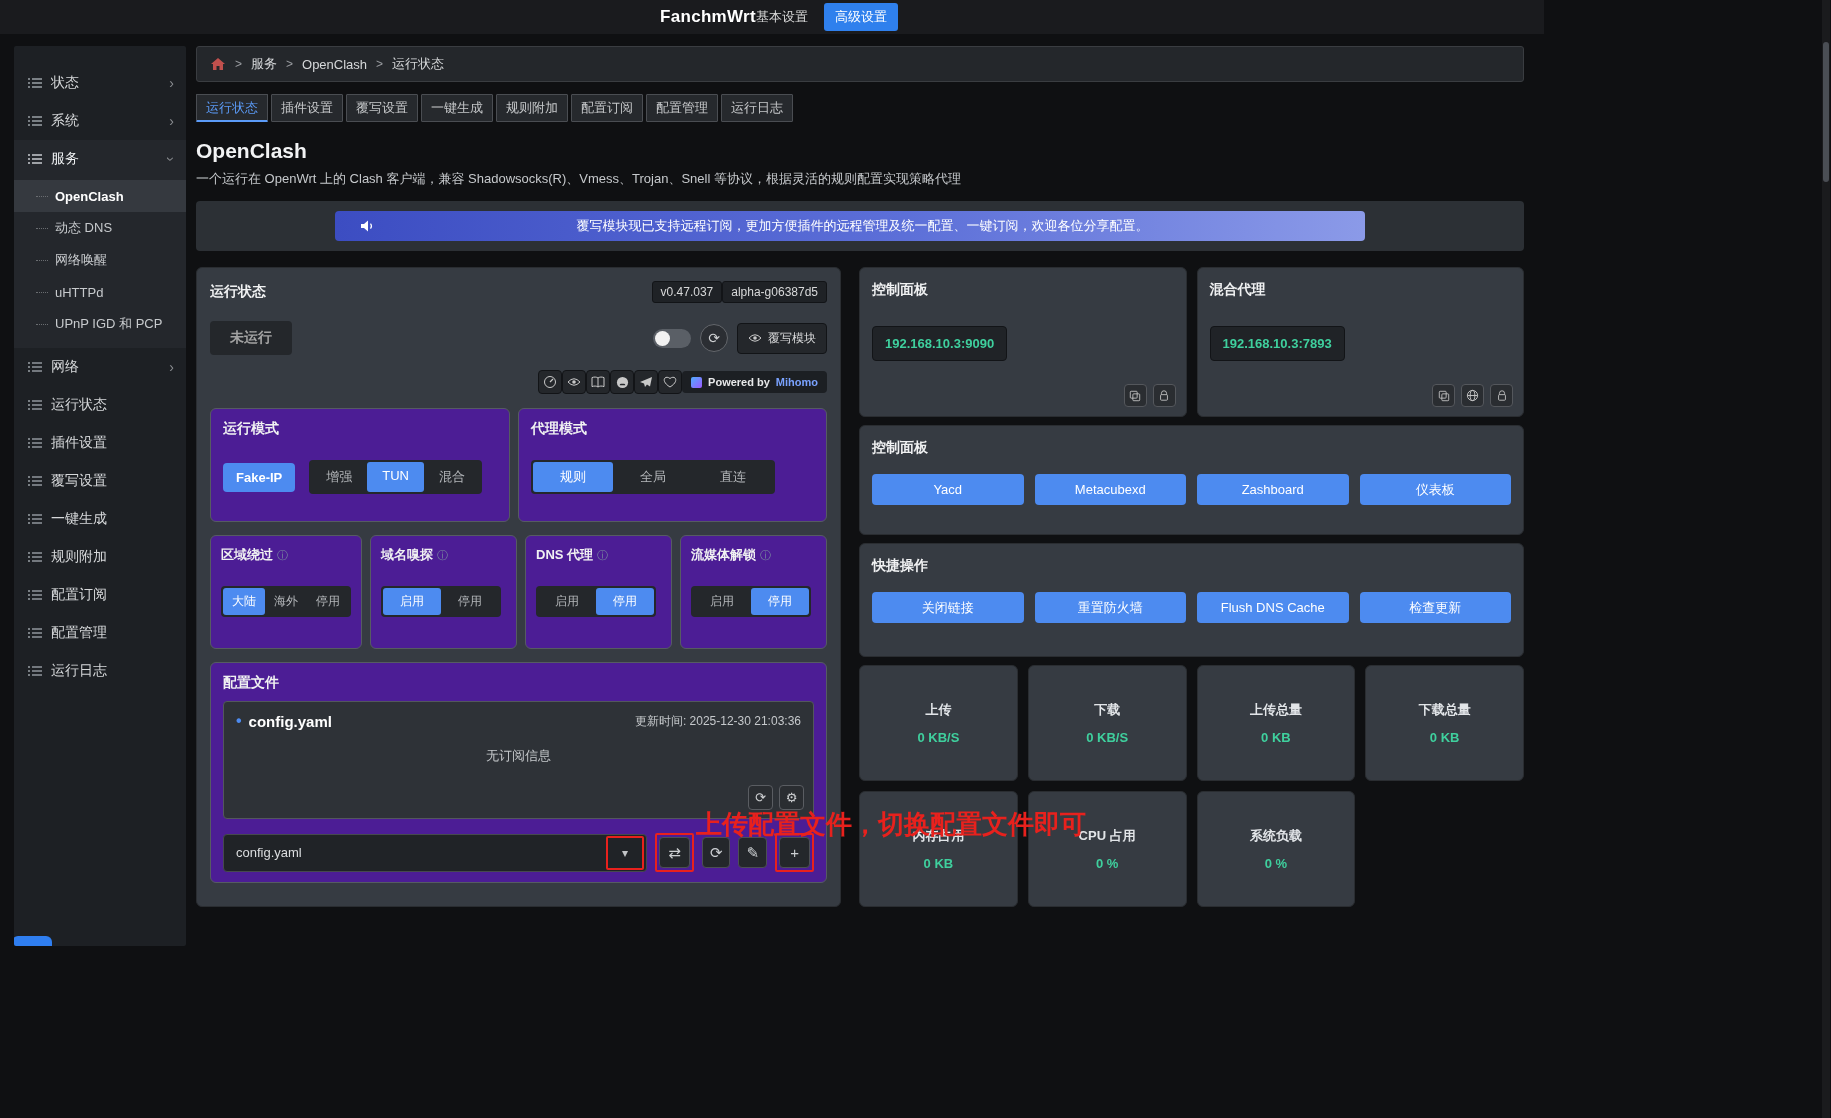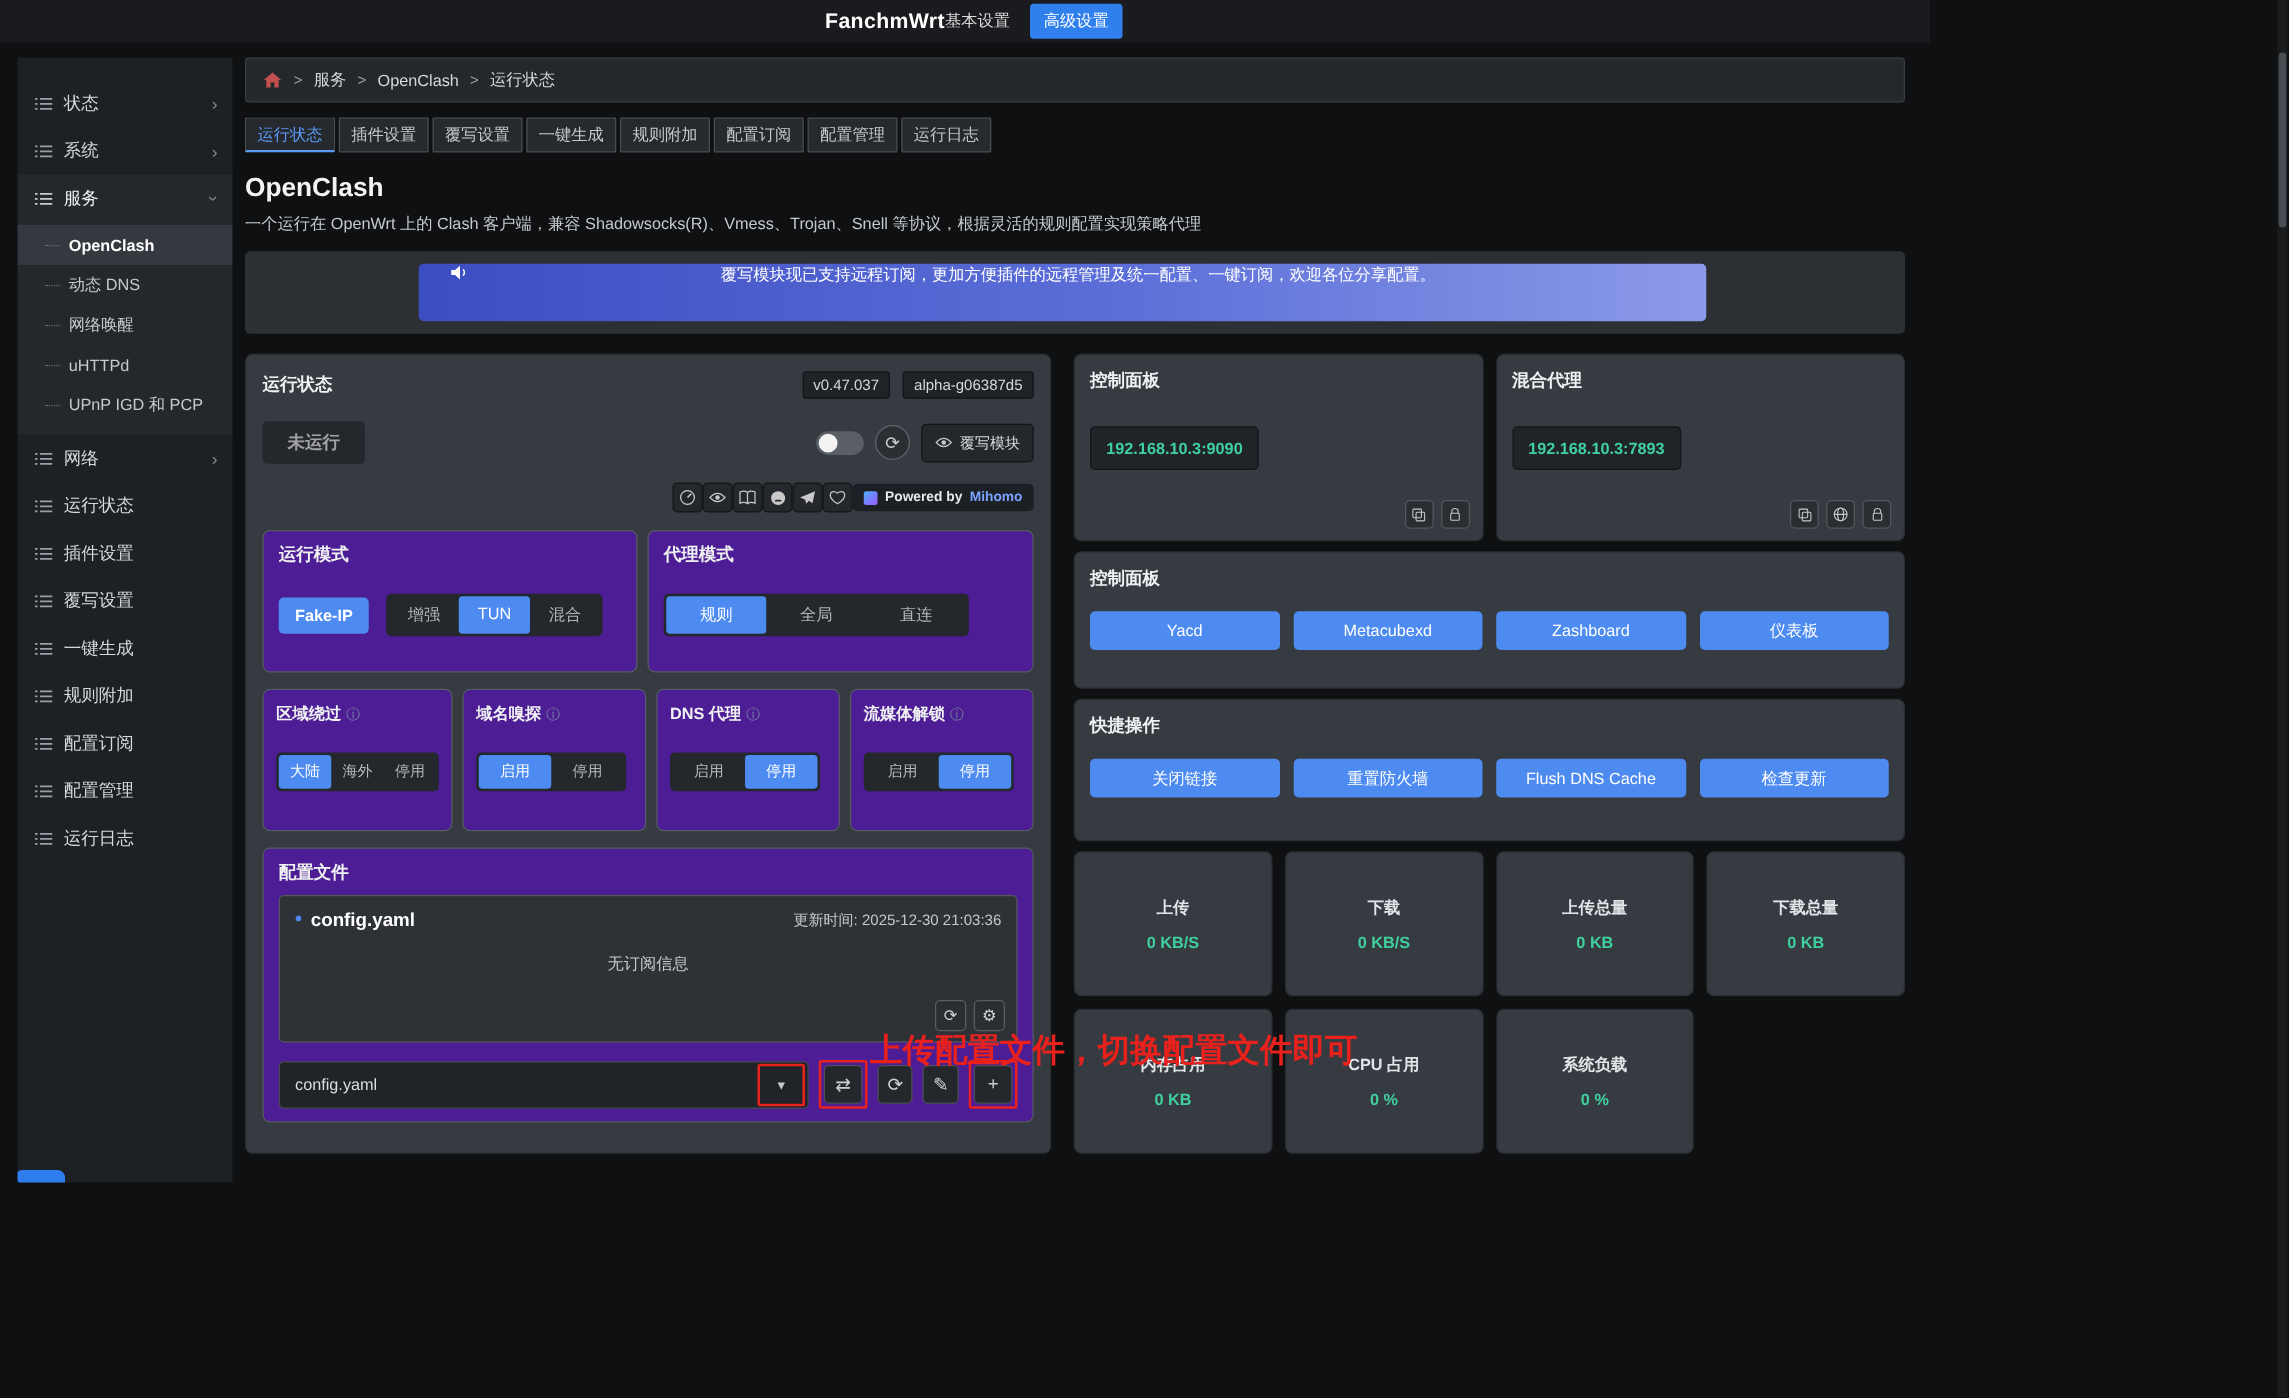--- a/index.html
+++ b/index.html
@@ -69,37 +69,37 @@
     border:1px solid #4a4d52; background:#26292d; color:#c6c8ca; font-size:13px;
     padding:4px 9px; cursor:pointer; border-radius:1px;
   }
   .tab.active { color:#5b9bf8; border-bottom:2px solid #5b9bf8; padding-bottom:3px; }
 
   .page-title { margin-top:17px; font-size:21px; font-weight:bold; color:#f2f3f4; }
   .page-sub { margin-top:7px; font-size:13px; color:#c6c9cc; }
 
   .notice-wrap { margin-top:13px; background:#2c3035; border-radius:4px; padding:10px 14px; }
   .notice-pill {
-    margin-left:125px; width:1030px; height:46px; border-radius:4px;
+    margin-left:125px; width:1030px; height:30px; border-radius:4px;
     background:linear-gradient(90deg,#3c4dc2 0%,#5c6fd8 55%,#8b9ae8 100%);
-    display:flex; align-items:flex-start; padding:0 25px; gap:10px;
+    display:flex; align-items:center; padding:0 25px; gap:10px;
   }
   .notice-text { flex:1; text-align:center; font-size:13px; color:#ffffff; }
 
   .grid { margin-top:16px; display:flex; gap:18px; position:relative; }
 
   
   .card { background:#363b42; border:1px solid #2a2d31; border-radius:6px; }
   .card-title { font-size:14px; font-weight:bold; color:#f0f1f2; }
   .subcard { background:#4c1d95; border:1px solid #565b62; border-radius:6px; padding:10px 12px; }
 
   
   .left-card { width:645px; padding:13px; flex-shrink:0; }
   .lc-head { display:flex; align-items:center; justify-content:space-between; }
-  .badges { display:flex; gap:10px;align-items:flex-end; }
+  .badges { display:flex; gap:0;align-items:flex-end; }
   .badge {
     background:#1f2226; border:1px solid #121417; color:#d8d9da; border-radius:3px;
     font-size:12px; padding:3px 8px;
   }
   .state-row { margin-top:18px; display:flex; align-items:center; justify-content:space-between; }
   .state-badge {
     background:#24272b; border-radius:4px; color:#a3a3a3; font-weight:bold;
     font-size:14px; padding:8px 20px; cursor:pointer;
   }
   .state-right { display:flex; align-items:center; gap:9px; }

